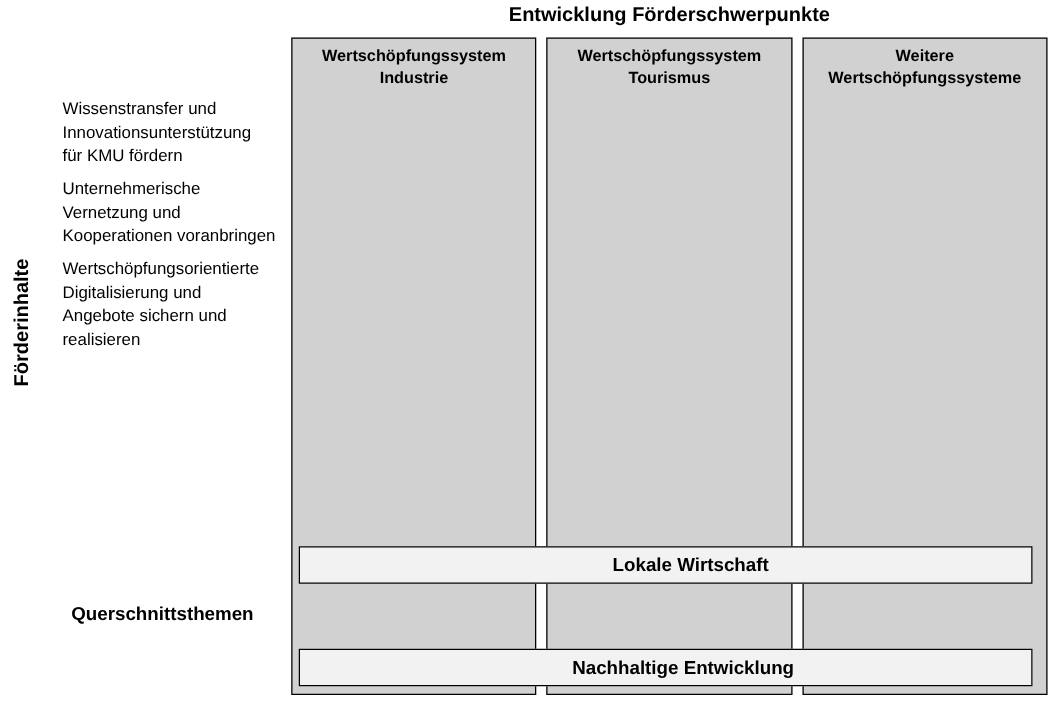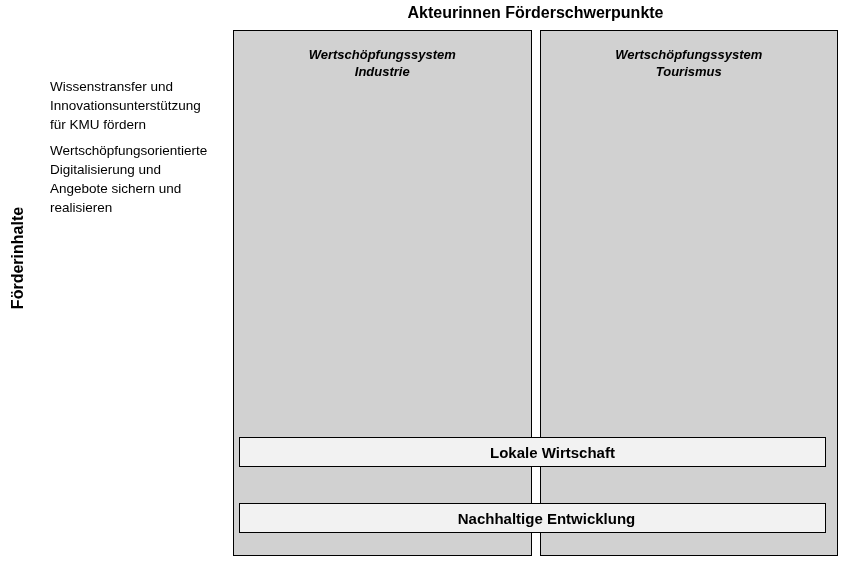--- a/index.html
+++ b/index.html
@@ -55,69 +55,76 @@
     display: flex; gap: 8px;
     box-sizing: border-box;
   }
   .column {
     flex: 1;
     background: var(--column_fill, #d1d1d1);
     border: 1.5px solid var(--border, #000000);
     box-sizing: border-box;
   }
   .column-header {
-    padding-top: 15px;
+    padding-top: 5px;
     text-align: center;
     font-size: 13px; font-weight: bold;
     line-height: 17px;
     white-space: pre-line;
-    font-style: italic;
   }
 
   .cross-bar {
     position: absolute;
     left: 239px; width: 587px; height: 30px;
     box-sizing: border-box;
     background: var(--bar_fill, #f2f2f2);
     border: 1.5px solid var(--border, #000000);
     display: flex; align-items: center; justify-content: center;
     font-size: 15px; font-weight: bold;
   }
   .cross-bar-1 { top: 437px; padding-left: 40px; }
   .cross-bar-2 { top: 478px; }
-  .cross-bar-3 { top: 503px; padding-left: 28px; }
+  .cross-bar-3 { top: 519px; padding-left: 28px; }
 </style>
 </head>
 <body>
 
 <div class="canvas">
 
-  <div class="figure-title">Akteurinnen Förderschwerpunkte</div>
+  <div class="figure-title">Entwicklung Förderschwerpunkte</div>
 
   <div class="axis-label">Förderinhalte</div>
 
   <div class="funding-items">
     <div class="funding-item">Wissenstransfer und
 Innovationsunterstützung
 für KMU fördern</div>
+    <div class="funding-item">Unternehmerische
+Vernetzung und
+Kooperationen voranbringen</div>
     <div class="funding-item">Wertschöpfungsorientierte
 Digitalisierung und
 Angebote sichern und
 realisieren</div>
   </div>
 
+  <div class="cross-label">Querschnittsthemen</div>
 
   <div class="columns">
     <div class="column">
       <div class="column-header">Wertschöpfungssystem
 Industrie</div>
     </div>
     <div class="column">
       <div class="column-header">Wertschöpfungssystem
 Tourismus</div>
+    </div>
+    <div class="column">
+      <div class="column-header">Weitere
+Wertschöpfungssysteme</div>
     </div>
   </div>
 
   <div class="cross-bar cross-bar-1">
     <span>Lokale Wirtschaft</span>
   </div>
   <div class="cross-bar cross-bar-3">
     <span>Nachhaltige Entwicklung</span>
   </div>
 

